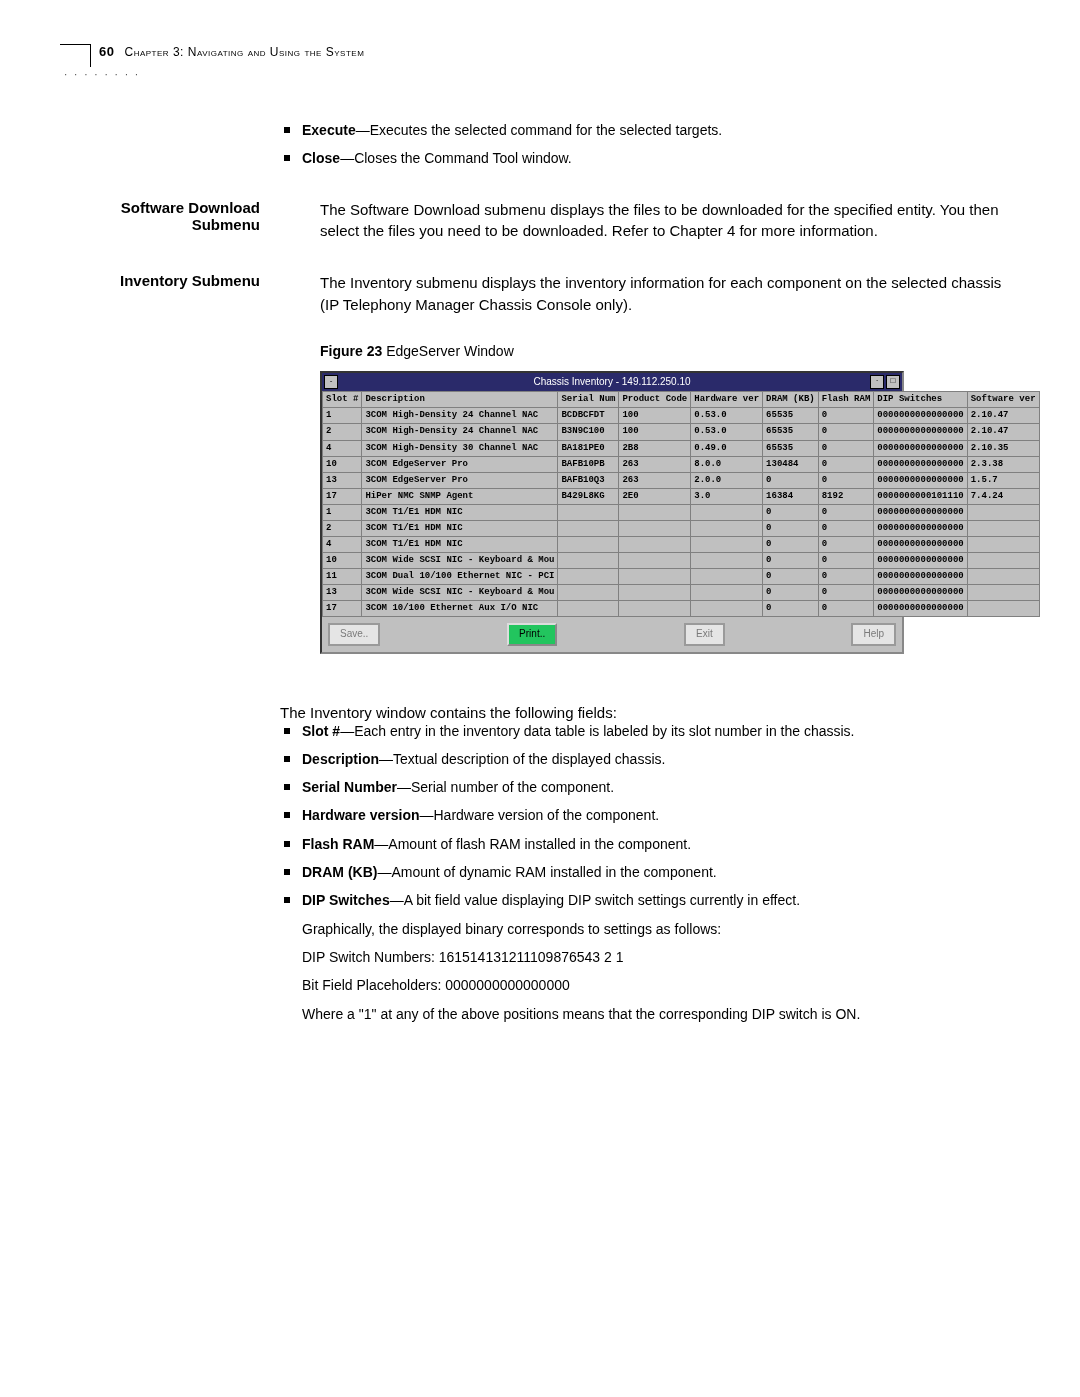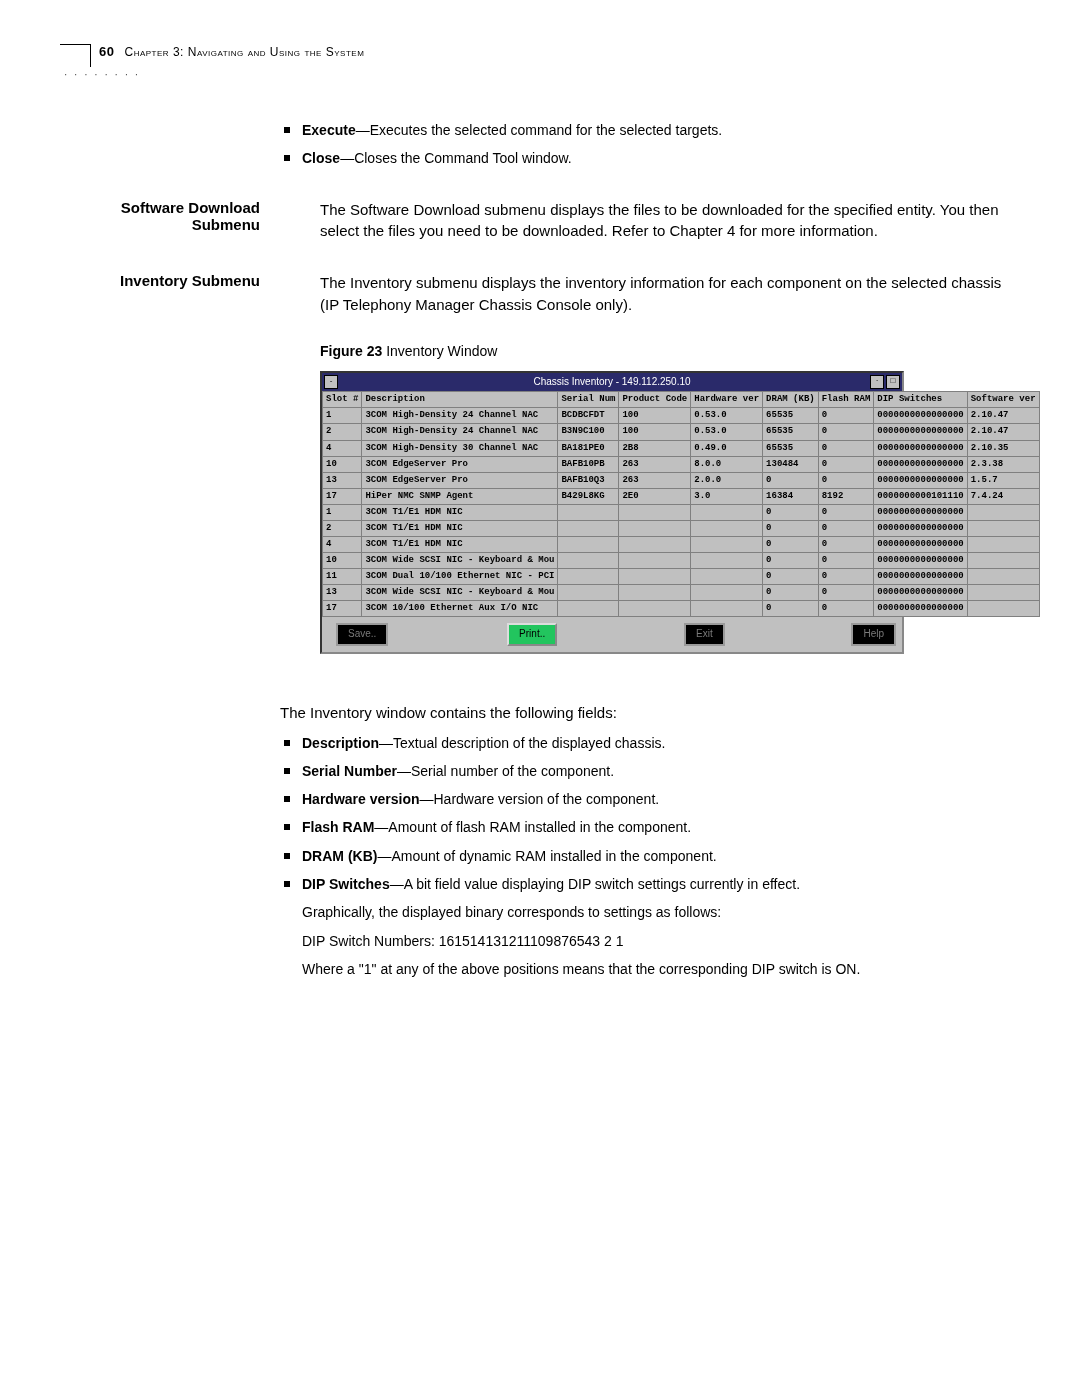--- a/index.html
+++ b/index.html
@@ -71,21 +71,21 @@
     padding: 1px 3px;
     text-align: left;
     white-space: nowrap;
     font-weight: bold;
     font-size: 9px;
     color:#000;
   }
   table.inv th { background:#c0c0c0; }
   .button-bar { display:flex; justify-content:space-between; padding:6px; }
   .btn { font-family: Arial; font-size:10px; padding:2px 10px; border:2px outset #ddd; background:#22c55e;}
-  .btn.disabled { color:#7a7a7a; border:2px solid #9a9a9a; background:#000000;margin-left:8px;}
+  .btn.disabled { color:#7a7a7a; border:2px solid #9a9a9a; background:#e5e5e5;}
   .sub-indent { margin-left: 22px; margin-top:8px; line-height:1.45;}
 </style>
 </head>
 <body>
 
 <div class="header-line">
   <span class="tab-shape"></span>
   <span class="page-num">60</span>
   <span style="font-variant:small-caps">Chapter 3: Navigating and Using the System</span>
 </div>
@@ -101,21 +101,21 @@
 <div class="two-col">
   <div class="left-label">Software Download Submenu</div>
   <div class="right-body">The Software Download submenu displays the files to be downloaded for the specified entity. You then select the files you need to be downloaded. Refer to Chapter 4 for more information.</div>
 </div>
 
 <div class="two-col">
   <div class="left-label">Inventory Submenu</div>
   <div class="right-body">
     <div>The Inventory submenu displays the inventory information for each component on the selected chassis (IP Telephony Manager Chassis Console only).</div>
     <div class="fig-caption">
-      <b>Figure 23</b><span>  Inventory Window</span>
+      <b>Figure 23</b><span>  EdgeServer Window</span>
     </div>
 
     <div class="inv-window">
       <div class="inv-title">
         <span class="wm">-</span>
         <span>Chassis Inventory - 149.112.250.10</span>
         <span class="wr">
             <span>·</span>
             <span>□</span>
           </span>
@@ -285,25 +285,27 @@
         <span class="btn">Print..</span>
         <span class="btn disabled">Exit</span>
         <span class="btn disabled">Help</span>
       </div>
     </div>
 
   </div>
 </div>
 
 <div class="main-col" style="margin-top:50px;">
-  <div style="font-size:15px; margin-bottom:12px;">The Inventory window contains the following fields:</div>
+  <div style="font-size:15px; ">The Inventory window contains the following fields:</div>
   <ul class="bullets" id="fields-list">
+      <li><b>Slot #</b><span>—Each entry in the inventory data table is labeled by its slot number in the chassis.</span></li>
       <li><b>Description</b><span>—Textual description of the displayed chassis.</span></li>
       <li><b>Serial Number</b><span>—Serial number of the component.</span></li>
       <li><b>Hardware version</b><span>—Hardware version of the component.</span></li>
       <li><b>Flash RAM</b><span>—Amount of flash RAM installed in the component.</span></li>
       <li><b>DRAM (KB)</b><span>—Amount of dynamic RAM installed in the component.</span></li>
       <li><b>DIP Switches</b><span>—A bit field value displaying DIP switch settings currently in effect.</span></li>
     </ul>
   <div class="sub-indent">Graphically, the displayed binary corresponds to settings as follows:</div>
   <div class="sub-indent">DIP Switch Numbers: 161514131211109876543 2 1</div>
+  <div class="sub-indent">Bit Field Placeholders: 0000000000000000</div>
   <div class="sub-indent">Where a "1" at any of the above positions means that the corresponding DIP switch is ON.</div>
 </div>
 
 </body></html>

